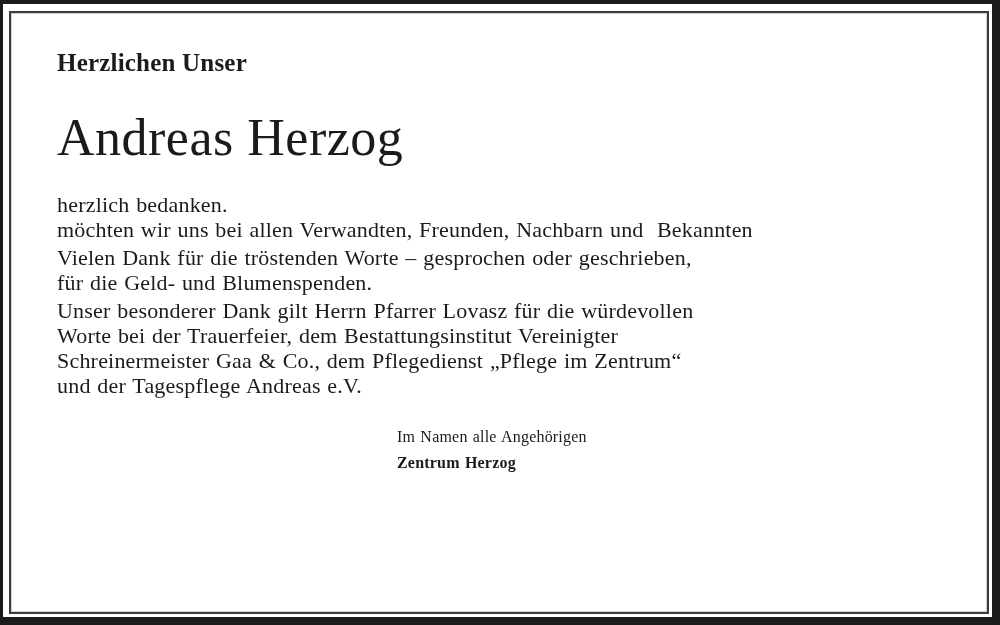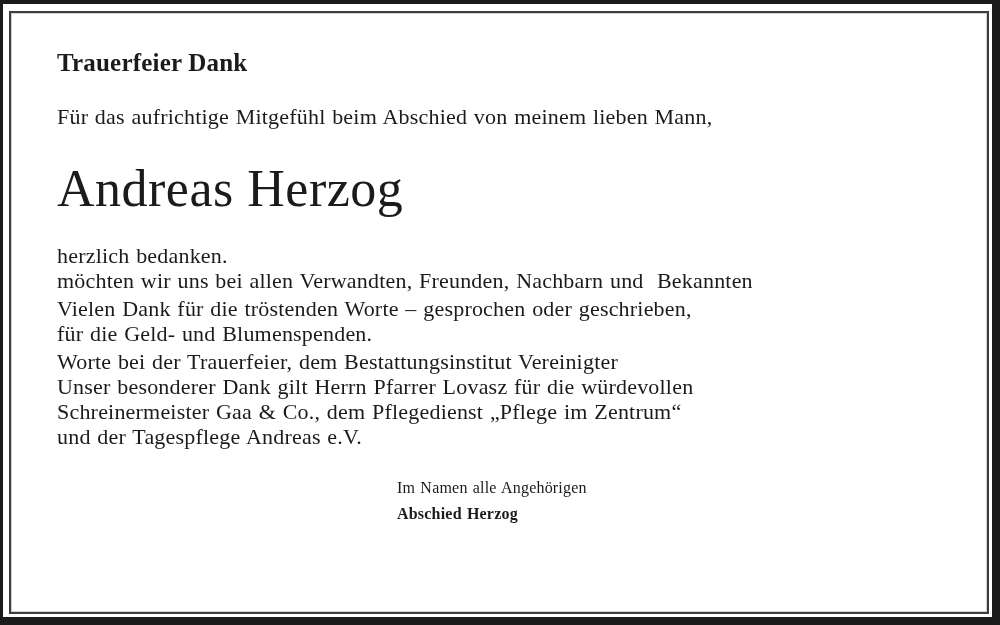--- a/index.html
+++ b/index.html
@@ -71,44 +71,43 @@
     font-weight: bold;
   }
 </style>
 </head>
 <body>
 
 <div class="page">
   <div class="inner-frame"></div>
   <div class="content">
 
-    <h1 class="title">Trauerfeier Dank</h1>
+    <h1 class="title">Herzlichen Unser</h1>
 
     <div class="para">
-      <div class="line">Für das aufrichtige Mitgefühl beim Abschied von meinem lieben Mann,</div>
     </div>
 
     <div class="deceased">Andreas Herzog</div>
 
     <div class="para">
       <div class="line">herzlich bedanken.</div>
       <div class="line">möchten wir uns bei allen Verwandten, Freunden, Nachbarn und  Bekannten</div>
     </div>
 
     <div class="para tight">
       <div class="line">Vielen Dank für die tröstenden Worte – gesprochen oder geschrieben,</div>
       <div class="line">für die Geld- und Blumenspenden.</div>
     </div>
 
     <div class="para tight">
+      <div class="line">Unser besonderer Dank gilt Herrn Pfarrer Lovasz für die würdevollen</div>
       <div class="line">Worte bei der Trauerfeier, dem Bestattungsinstitut Vereinigter</div>
-      <div class="line">Unser besonderer Dank gilt Herrn Pfarrer Lovasz für die würdevollen</div>
       <div class="line">Schreinermeister Gaa &amp; Co., dem Pflegedienst „Pflege im Zentrum“</div>
       <div class="line">und der Tagespflege Andreas e.V.</div>
     </div>
 
     <div class="signature">
       <div class="line">Im Namen alle Angehörigen</div>
-      <div class="line signer">Abschied Herzog</div>
+      <div class="line signer">Zentrum Herzog</div>
     </div>
 
   </div>
 </div>
 
 </body></html>

